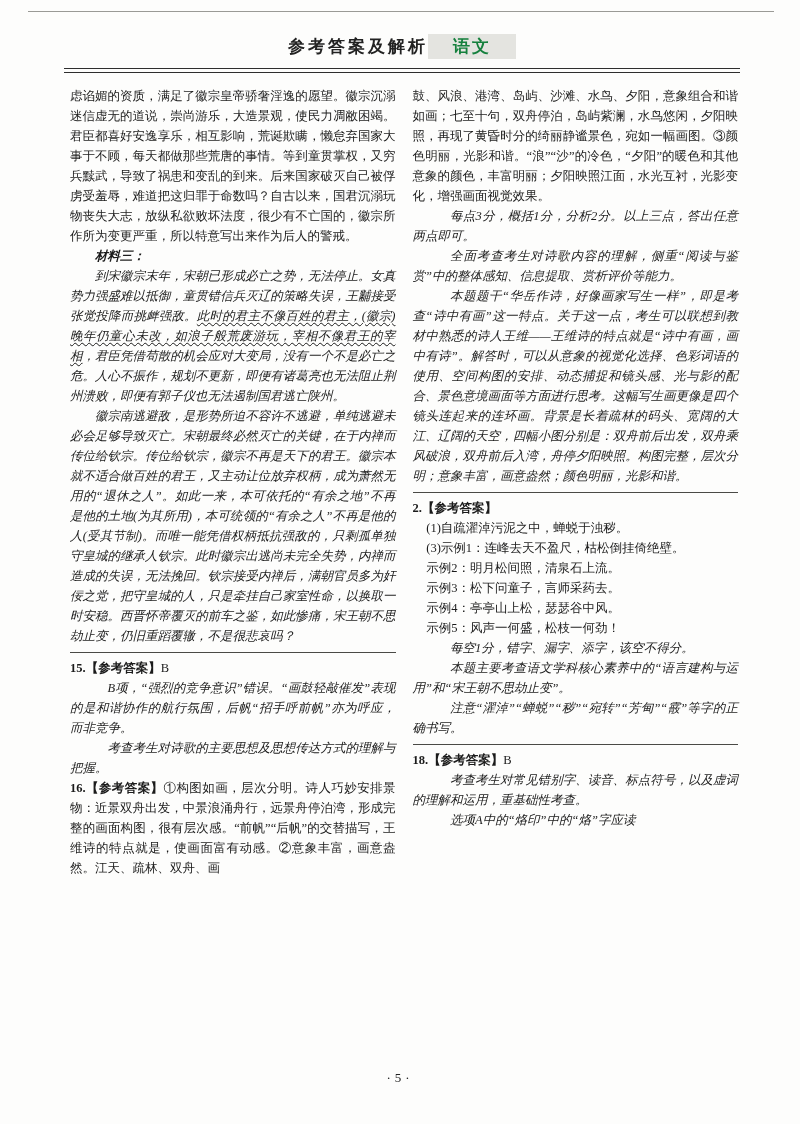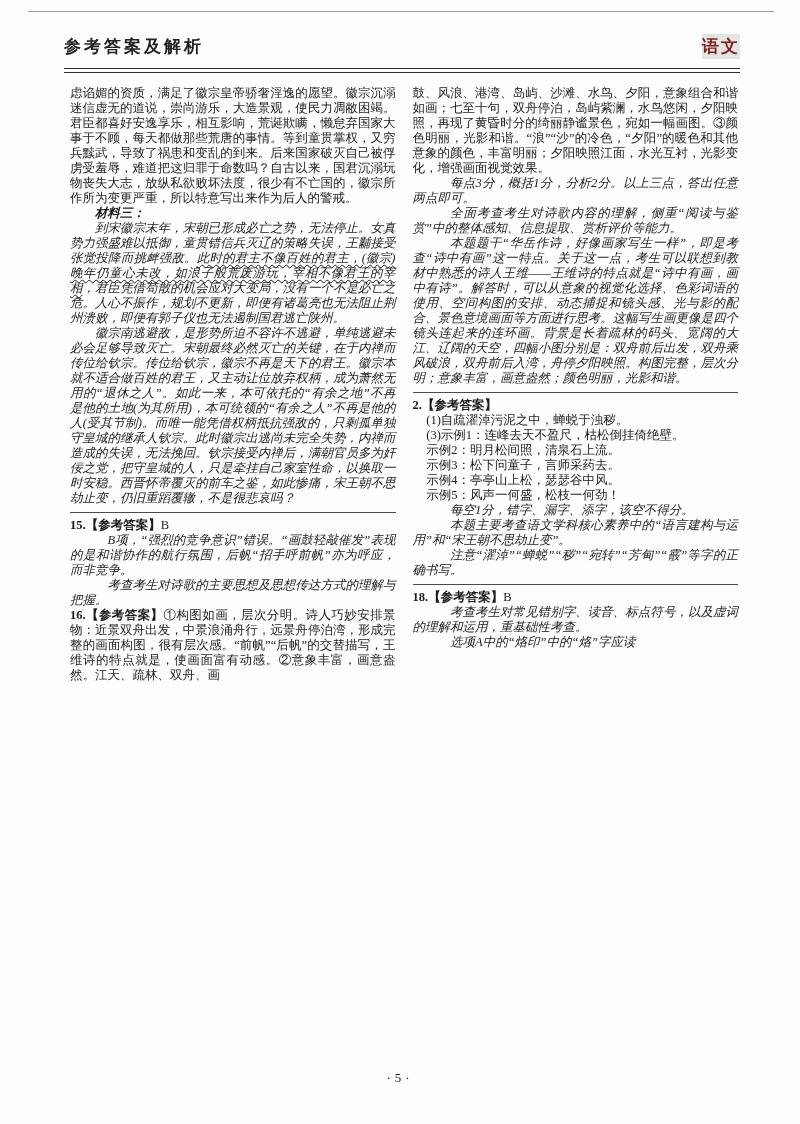--- a/index.html
+++ b/index.html
@@ -11,40 +11,40 @@
   .page{
     position:relative;width:800px;height:1124px;
     background:#fdfdfc;color:#1c1c1c;overflow:hidden;
   }
   .top-frame-line{
     position:absolute;top:11px;left:28px;right:26px;
     border-top:1px solid #9a9a96;
   }
   .header{
     position:absolute;top:34px;left:64px;right:60px;
-    display:flex;justify-content:space-between;align-items:baseline;
+    display:flex;justify-content:center;align-items:baseline;
   }
   .header-title{
     font-size:17px;font-weight:bold;letter-spacing:3px;color:#222;
   }
   .header-subject{
     font-size:17px;font-weight:bold;letter-spacing:2px;
-    background:#e4e4e0;padding:1px 0;color:#7f1d1d;
+    background:#e4e4e0;padding:1px 25px;color:#15803d;
   }
   .header-rule{
     position:absolute;top:68px;left:64px;right:60px;height:3px;
     border-top:1.6px solid #2e2e2e;border-bottom:1px solid #2e2e2e;
   }
   .columns{
     position:absolute;top:86px;left:70px;right:62px;bottom:66px;
     display:flex;gap:17px;
   }
   .col{
     flex:1 1 0;min-width:0;
-    font-size:12.5px;line-height:15px;text-align:justify;
+    font-size:12.5px;line-height:20px;text-align:justify;
     color:#1b1b1b;
   }
   .para{margin:0;}
   .indent{text-indent:2em;font-style:italic;}
   .explain{text-indent:3em;font-style:italic;}
   .sub{padding-left:1.1em;}
   .bold{font-weight:bold;}
   .wavy{
     text-decoration-line:underline;
     text-decoration-style:wavy;

